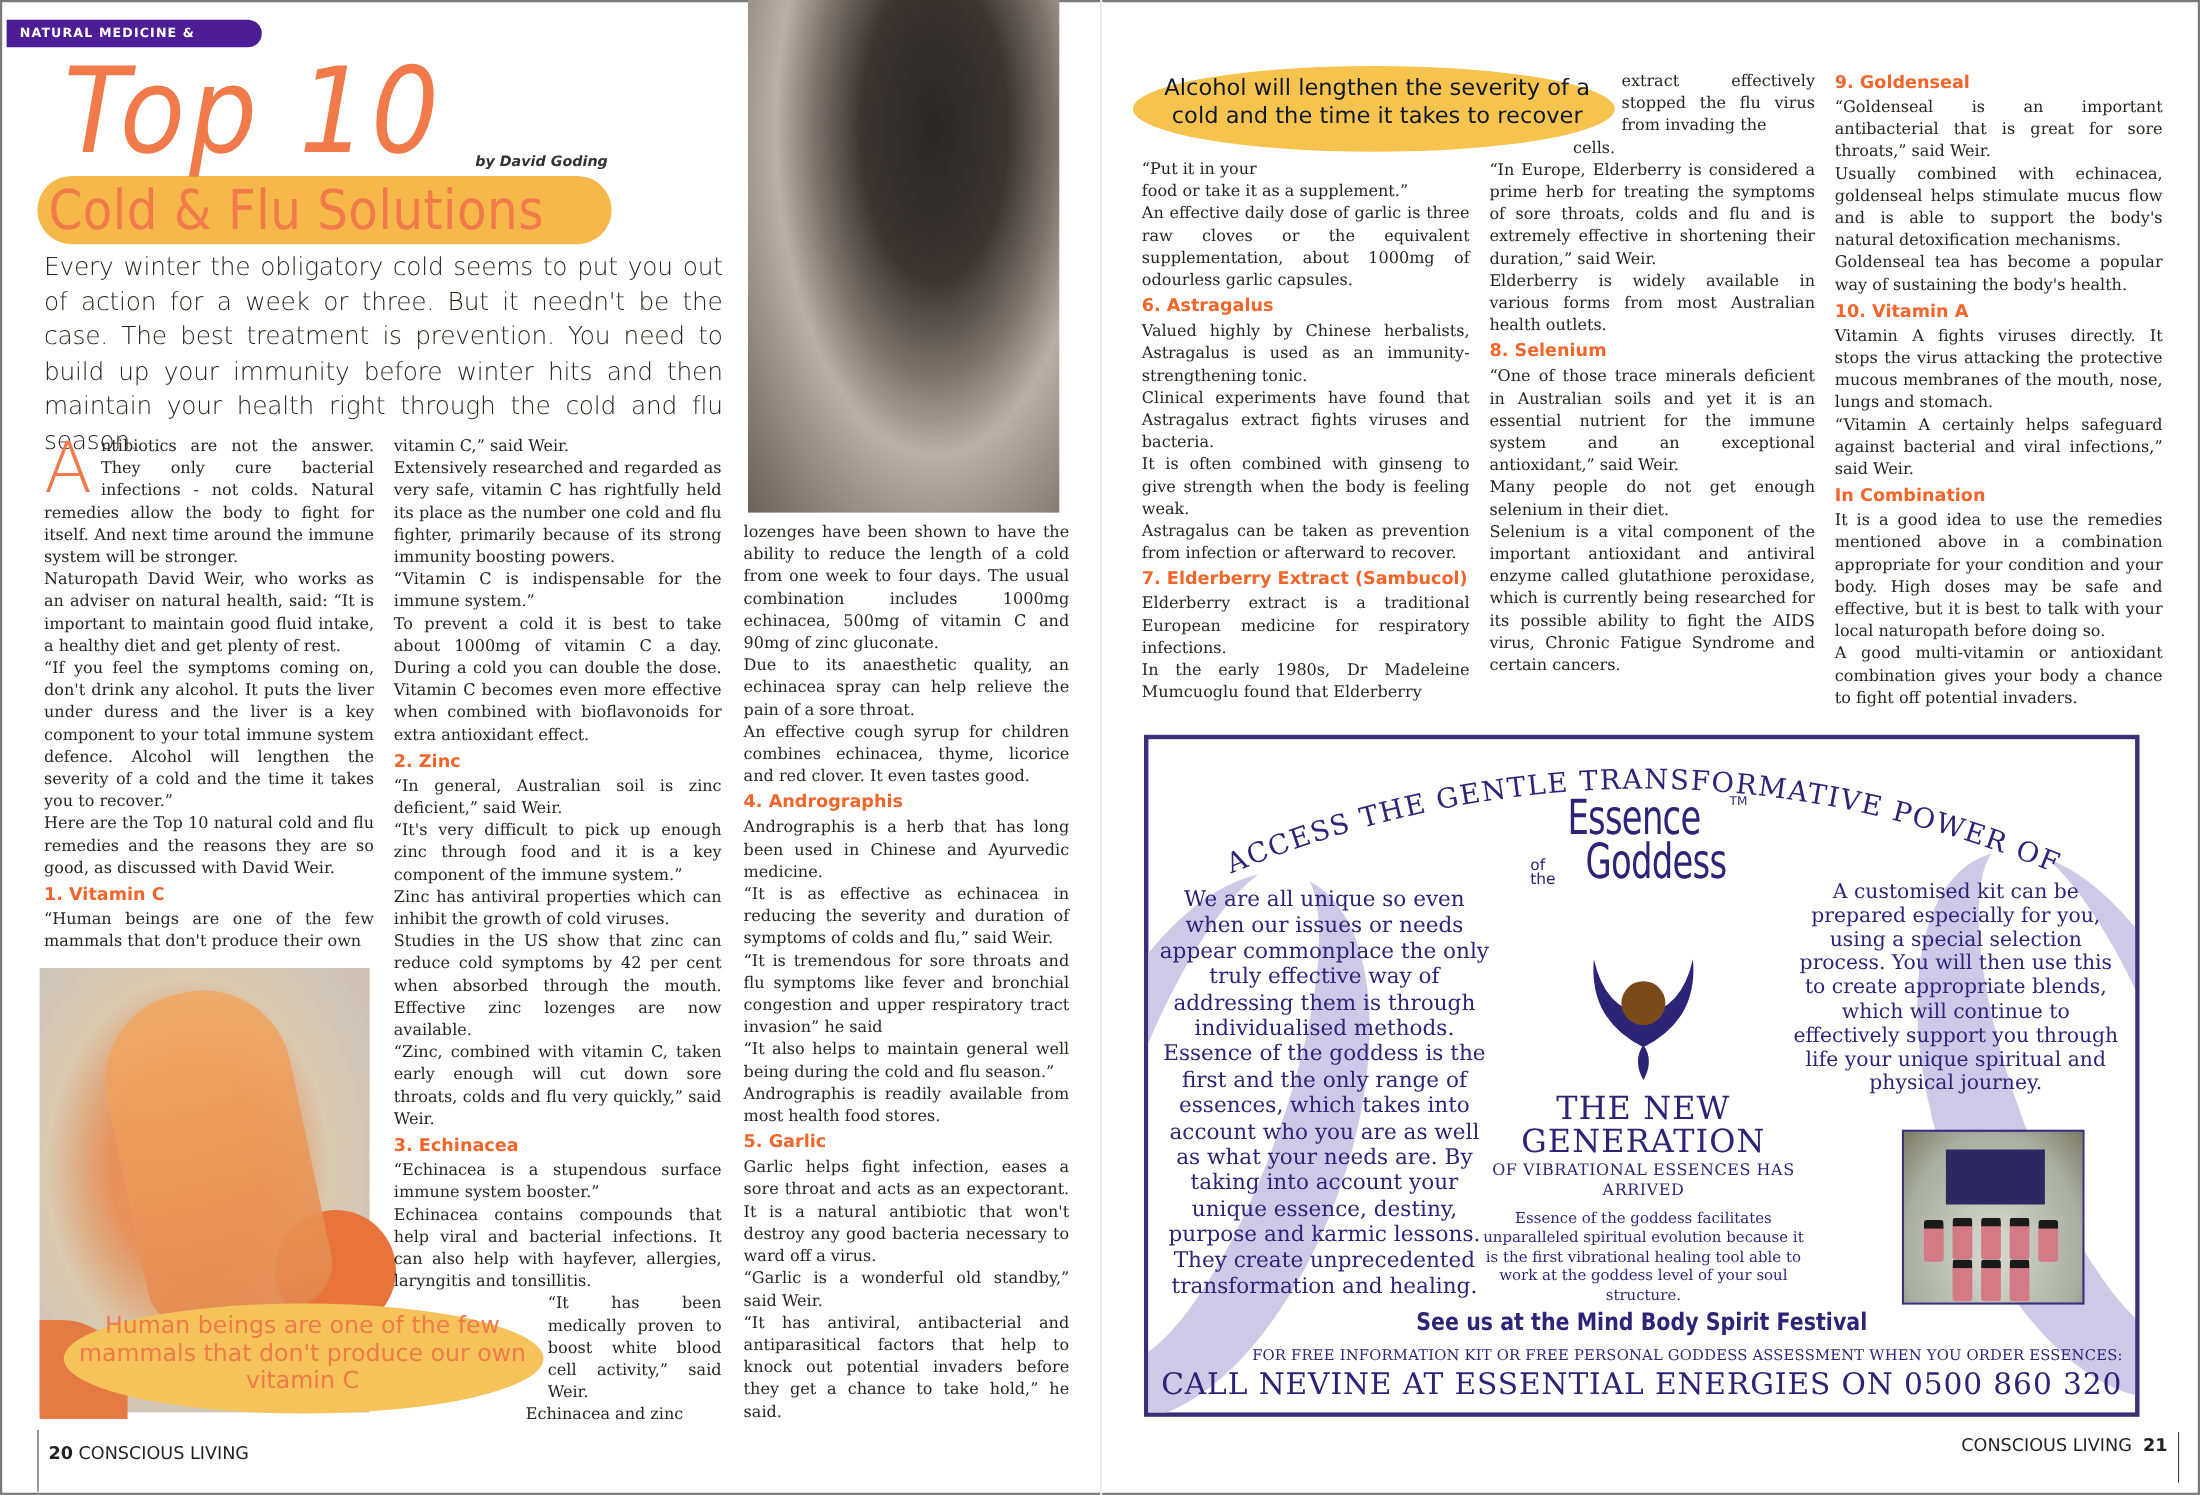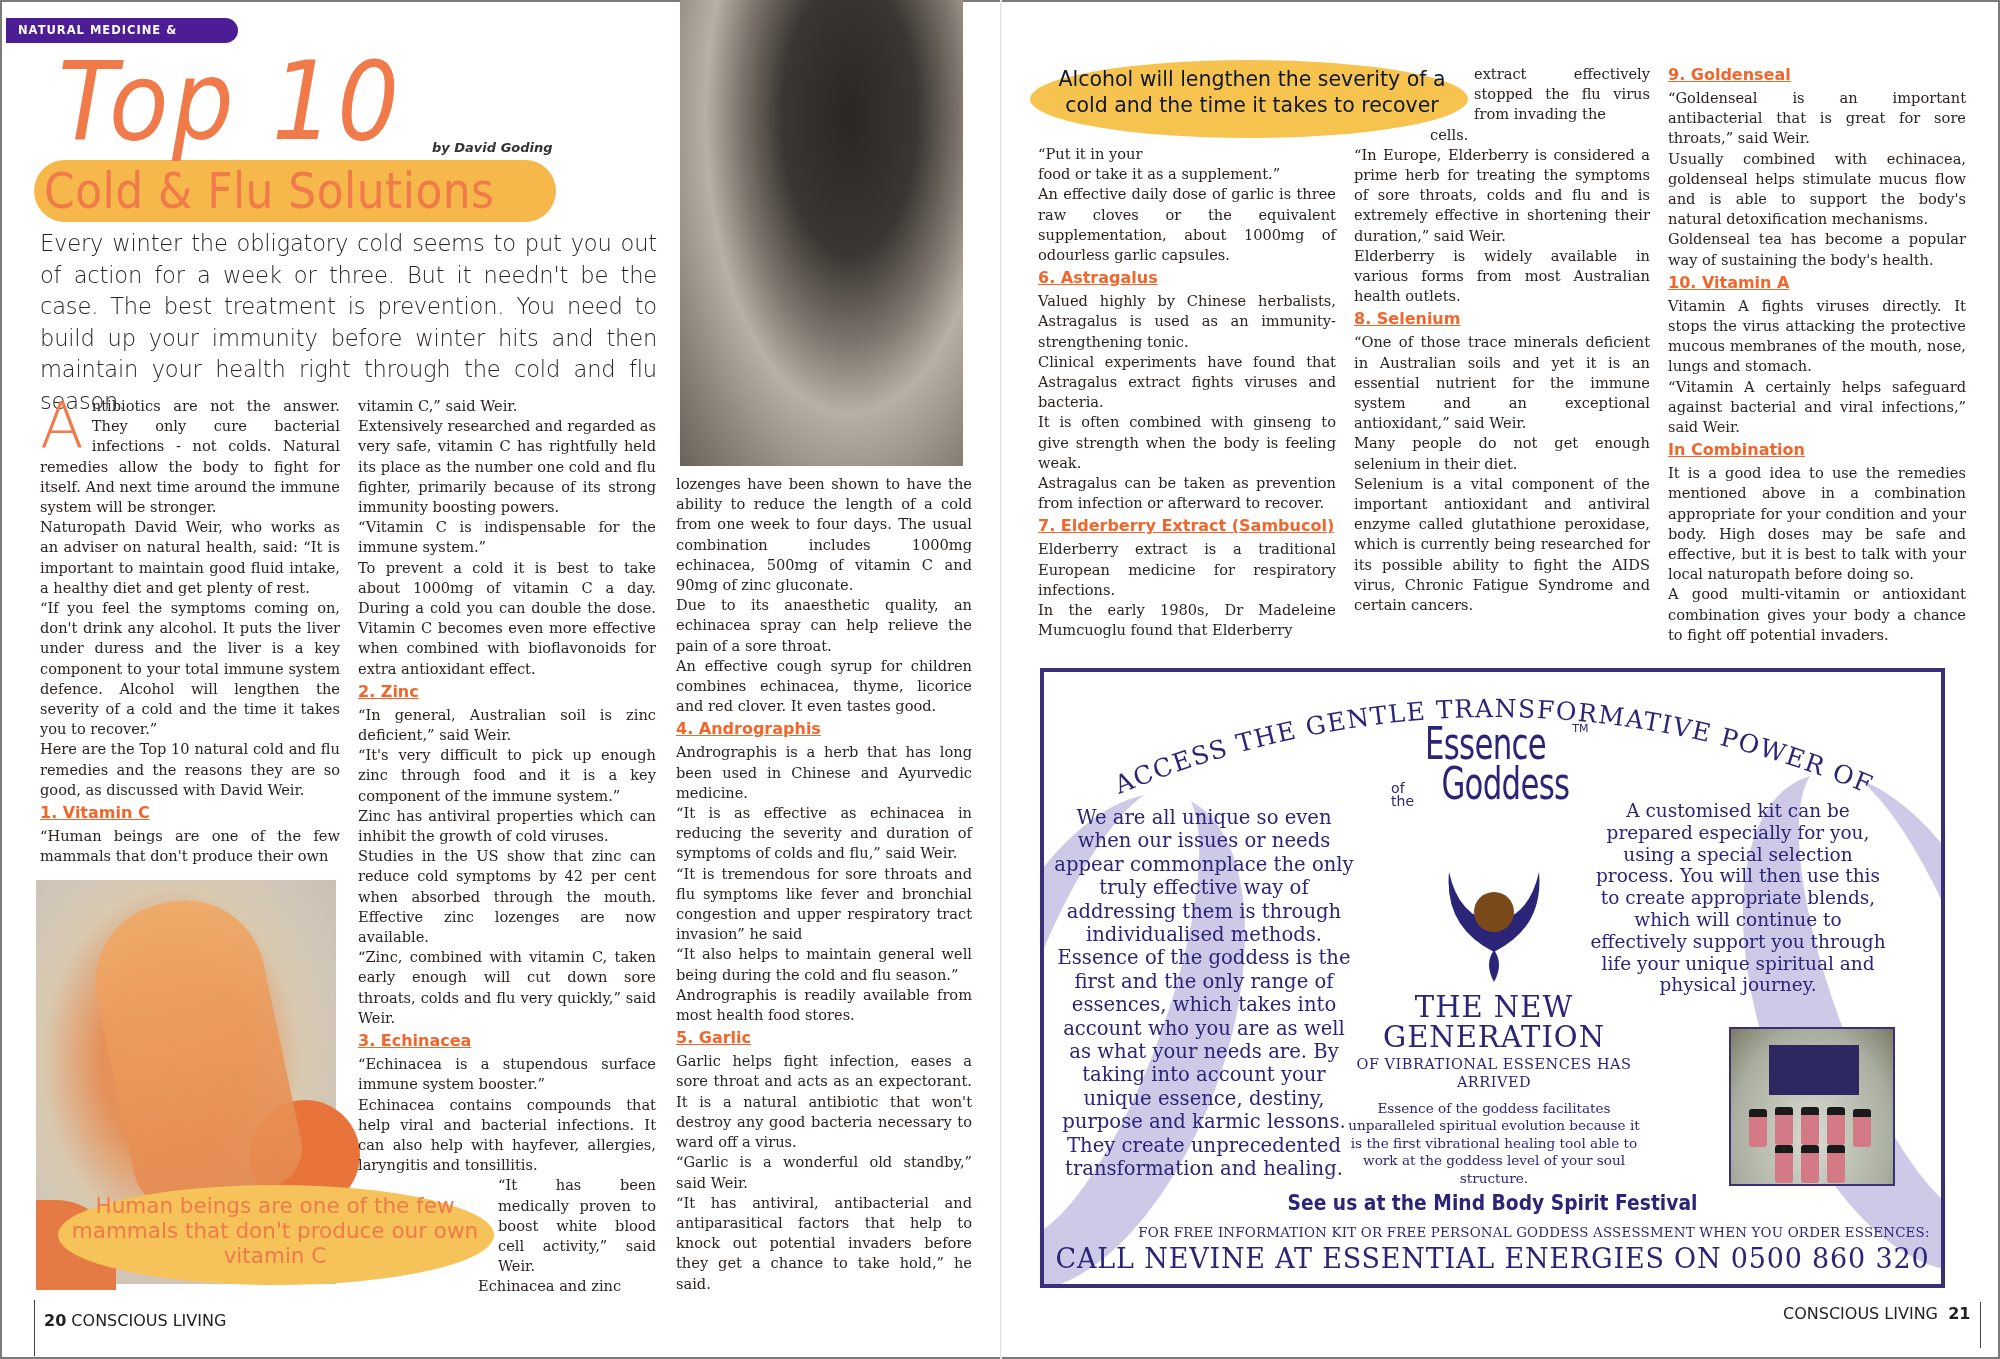--- a/index.html
+++ b/index.html
@@ -8,42 +8,42 @@
   .gutter{position:absolute;left:1000px;top:0;width:2px;height:1359px;background:linear-gradient(to right,#ddd,#f8f8f8);}
   .abs{position:absolute;}
   .section-tab{left:6px;top:18px;width:232px;height:25px;background:#4c1d95;border-radius:0 14px 14px 0;color:#fff;font-family:"DejaVu Sans",sans-serif;font-size:11.5px;letter-spacing:1px;line-height:25px;padding-left:12px;box-sizing:border-box;font-weight:bold;}
   .title-top{left:58px;top:48px;font-family:"DejaVu Sans",sans-serif;font-style:italic;font-size:108px;color:#f07a4a;letter-spacing:4px;line-height:1;transform:scaleX(0.9);transform-origin:left;}
   .byline{left:432px;top:140px;font-family:"DejaVu Sans",sans-serif;font-style:italic;font-weight:bold;font-size:13px;color:#333;}
   .title-pill{left:34px;top:160px;width:522px;height:62px;background:#f6b84a;border-radius:31px;}
   .title-sub{left:44px;top:160px;font-family:"DejaVu Sans",sans-serif;font-size:50px;color:#f07a4a;line-height:62px;letter-spacing:0.5px;transform:scaleX(0.88);transform-origin:left;white-space:nowrap;}
   .intro{left:40px;top:228px;width:617px;font-family:"DejaVu Sans",sans-serif;font-size:22.6px;line-height:31.5px;color:#2a2420;text-align:justify;font-weight:300;letter-spacing:-0.2px;}
   .col{position:absolute;font-size:14.6px;line-height:20.2px;text-align:justify;color:#2a2420;}
   .col p{margin:0;}
-  .col h3{margin:2px 0 2px;font-family:"DejaVu Sans",sans-serif;font-weight:bold;font-size:16px;color:#f2662b;line-height:22px;text-align:left;text-decoration:underline;}
+  .col h3{margin:2px 0 2px;font-family:"DejaVu Sans",sans-serif;font-weight:bold;font-size:16px;color:#f2662b;line-height:22px;text-align:left;}
   .dropcap{float:left;font-family:"DejaVu Sans",sans-serif;font-size:64px;line-height:56px;color:#f07a4a;margin:2px 8px 0 0;font-weight:300;}
   .photo-woman{left:680px;top:0px;width:283px;height:466px;background:radial-gradient(ellipse at 60% 25%,#2a2624 0%,#3b3632 28%,#7a726a 45%,#b8b0a6 60%,#8e857c 80%,#6a625a 100%);}
   .photo-juice{left:36px;top:880px;width:300px;height:404px;background:radial-gradient(ellipse at 45% 45%,#e99a5a 0%,#e5915a 30%,#d9c9b0 55%,#cfc5b8 75%,#c9bdb0 100%);}
   .juice-glass{left:110px;top:900px;width:170px;height:300px;border-radius:80px 80px 40px 40px;background:linear-gradient(#f0a965,#e48950);transform:rotate(-12deg);opacity:0.9;}
   .orange1{left:250px;top:1100px;width:110px;height:110px;border-radius:50%;background:#e8743c;}
   .orange2{left:36px;top:1200px;width:80px;height:90px;border-radius:0 60px 0 0;background:#e67a45;}
   .pull-left-bg{left:58px;top:1185px;width:436px;height:100px;background:#f6c25a;border-radius:50%;}
   .pull-left{left:70px;top:1193px;width:410px;font-family:"DejaVu Sans",sans-serif;font-size:21.5px;line-height:25px;color:#f07a4a;text-align:center;}
   .pull-right-bg{left:1030px;top:60px;width:438px;height:78px;background:#f6c44e;border-radius:50%;}
   .pull-right{left:1040px;top:66px;width:424px;font-family:"DejaVu Sans",sans-serif;font-size:20.5px;line-height:26px;color:#0f172a;text-align:center;}
   .footer{font-family:"DejaVu Sans",sans-serif;font-size:16px;color:#222;}
   .footer b{font-weight:bold;}
   .footer-rule-l{left:34px;top:1300px;width:1px;height:56px;background:#444;}
   .footer-rule-r{left:1980px;top:1302px;width:1px;height:46px;background:#444;}
   
   .ad{left:1040px;top:668px;width:905px;height:620px;border:4px solid #3a2f78;box-sizing:border-box;background:#fff;overflow:hidden;}
   .ad .swoosh{position:absolute;background:#cdc9e6;border-radius:50%;}
   .ad-arc{position:absolute;left:0;top:0;width:897px;height:140px;}
   .ad-text{position:absolute;font-family:"DejaVu Serif",serif;color:#2c2577;text-align:center;}
   .ad-left{left:10px;top:134px;width:300px;font-size:19.6px;line-height:23.4px;}
-  .ad-right{left:544px;top:128px;width:300px;font-size:18.5px;line-height:21.8px;}
+  .ad-right{left:584px;top:128px;width:300px;font-size:18.5px;line-height:21.8px;}
   .ad-brand{left:330px;top:50px;width:240px;font-family:"DejaVu Sans",sans-serif;color:#2c2577;text-align:center;}
   .ad-brand .b1{font-size:44px;line-height:44px;transform:scaleX(0.7);display:inline-block;letter-spacing:-1px;}
   .ad-brand .tm{font-size:11px;vertical-align:top;}
   .ad-brand .b2{font-size:44px;line-height:44px;transform:scaleX(0.7);display:inline-block;letter-spacing:-1px;}
   .ad-brand .small{font-size:14px;line-height:13px;display:inline-block;vertical-align:middle;text-align:left;}
   .ad-new{left:320px;top:320px;width:260px;font-size:29px;line-height:30px;letter-spacing:1px;}
   .ad-vib{left:310px;top:383px;width:280px;font-size:14.5px;line-height:18px;letter-spacing:0.5px;}
   .ad-fac{left:300px;top:428px;width:300px;font-size:13.6px;line-height:17.4px;}
   .ad-see{left:0;top:518px;width:897px;font-size:22px;line-height:26px;font-weight:bold;font-family:"DejaVu Sans",sans-serif;transform:scaleX(0.85);}
   .ad-free{left:0;top:552px;width:980px;font-size:13.4px;line-height:18px;letter-spacing:0.2px;}

